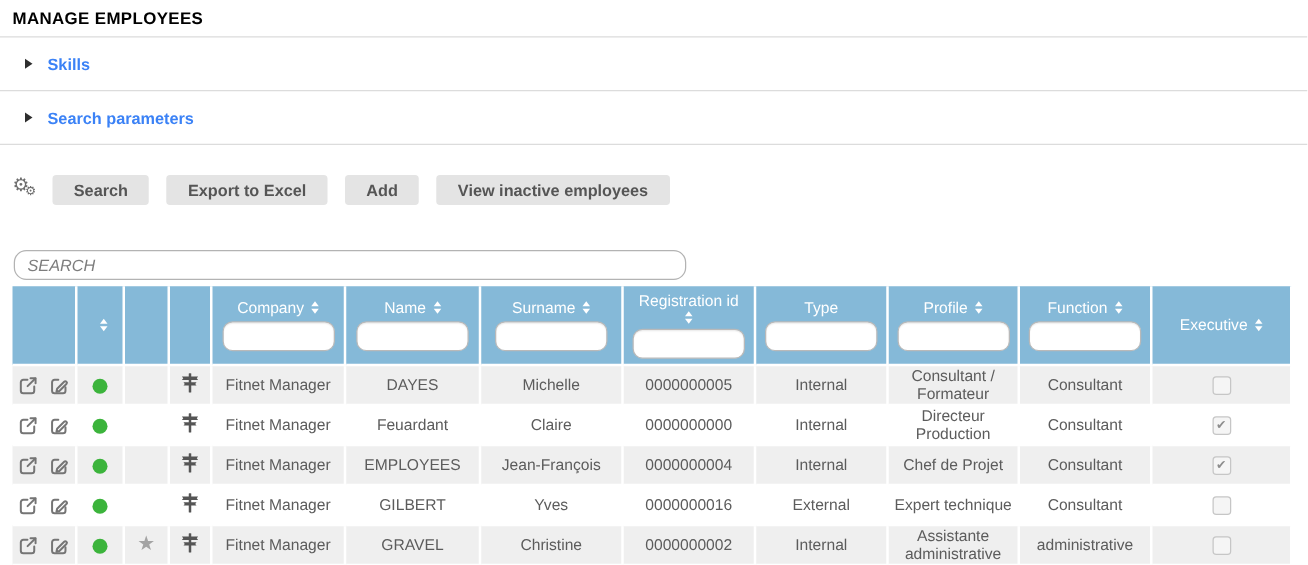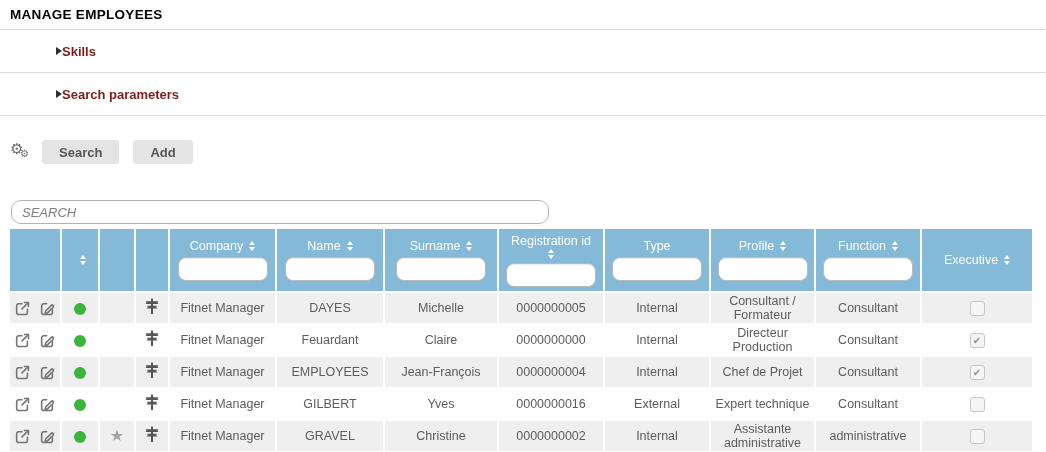--- a/index.html
+++ b/index.html
@@ -2,21 +2,21 @@
 <html><head>
 <meta charset="utf-8">
 <style>
   html,body{margin:0;padding:0;background:#fff;overflow:hidden;}
   body{width:1046px;height:452px;font-family:"Liberation Sans",sans-serif;-webkit-font-smoothing:antialiased;}
 
   
   .page-title{padding:7px 10px 6px 10px;font-size:13.5px;font-weight:bold;color:#000000;letter-spacing:.3px;border-bottom:1px solid #dcdcdc;line-height:16px;}
 
   
-  .accordion{height:42px;display:flex;align-items:center;border-bottom:1px solid #dcdcdc;padding-left:56px;font-size:13px;font-weight:bold;color:#7f1d1d;cursor:pointer;}
+  .accordion{height:42px;display:flex;align-items:center;border-bottom:1px solid #dcdcdc;padding-left:20px;gap:12px;font-size:13px;font-weight:bold;color:#3b82f6;cursor:pointer;}
   .caret{width:0;height:0;border-left:6px solid #2e2e2e;border-top:4.5px solid transparent;border-bottom:4.5px solid transparent;display:inline-block;}
 
   
   .toolbar{margin:24px 0 0 10px;display:flex;align-items:center;}
   .cogs{position:relative;width:24px;height:20px;color:#6e6e6e;margin-right:8px;flex:none;}
   .cogs .g1{position:absolute;left:0;top:-1px;font-size:15px;line-height:15px;}
   .cogs .g2{position:absolute;left:10px;top:7px;font-size:10px;line-height:10px;}
   .btn{height:24px;background:#e4e4e4;border:0;border-radius:3px;font-family:"Liberation Sans",sans-serif;font-weight:bold;font-size:13px;color:#555;padding:0 17px;margin-right:14px;cursor:pointer;}
 
   
@@ -61,21 +61,23 @@
   <span class="caret"></span>
   <span>Search parameters</span>
 </div>
 
 <div class="toolbar">
   <span class="cogs">
     <span class="g1">⚙</span>
     <span class="g2">⚙</span>
   </span>
   <button class="btn">Search</button>
+  <button class="btn">Export to Excel</button>
   <button class="btn">Add</button>
+  <button class="btn">View inactive employees</button>
 </div>
 
 <input class="quick-search" type="text" placeholder="SEARCH" style="">
 
 <table>
   <colgroup>
       <col style="width: 51px;">
       <col style="width: 38px;">
       <col style="width: 36px;">
       <col style="width: 34px;">

